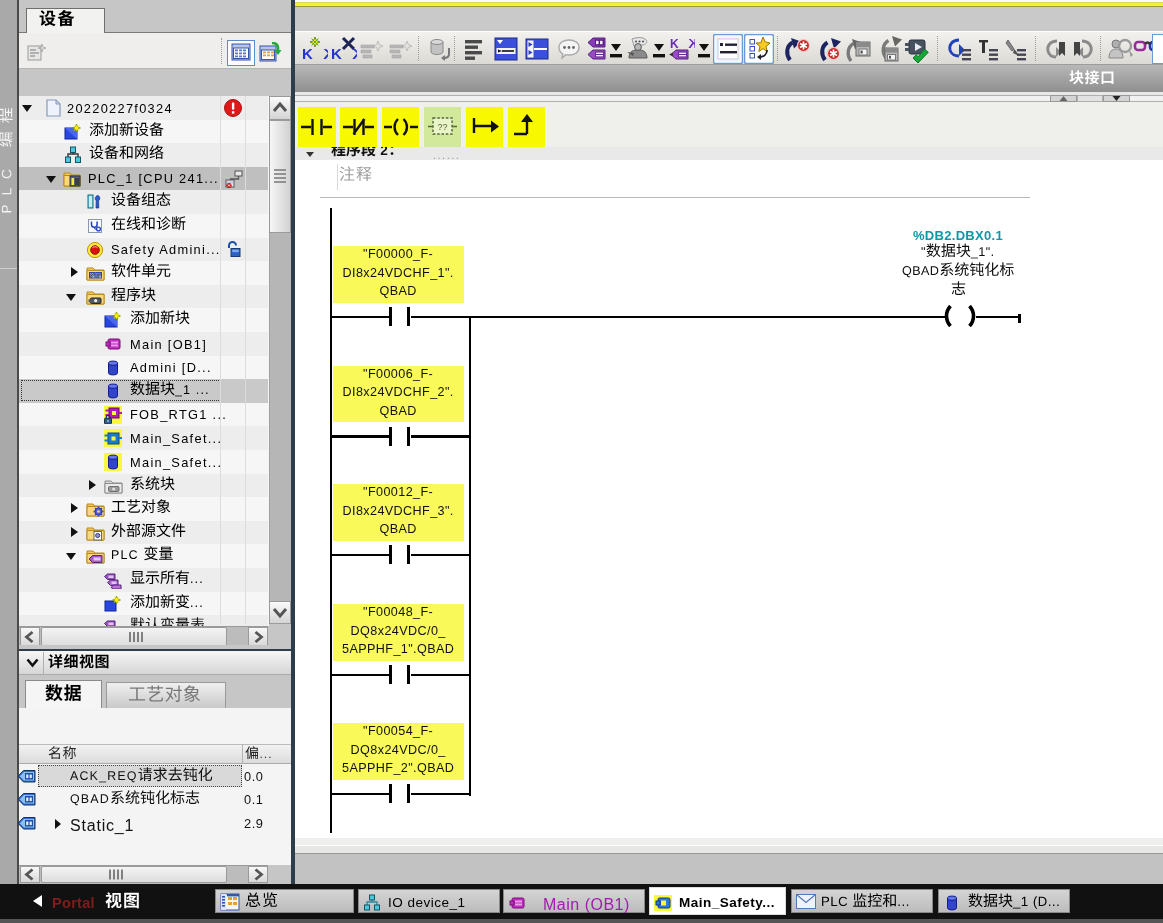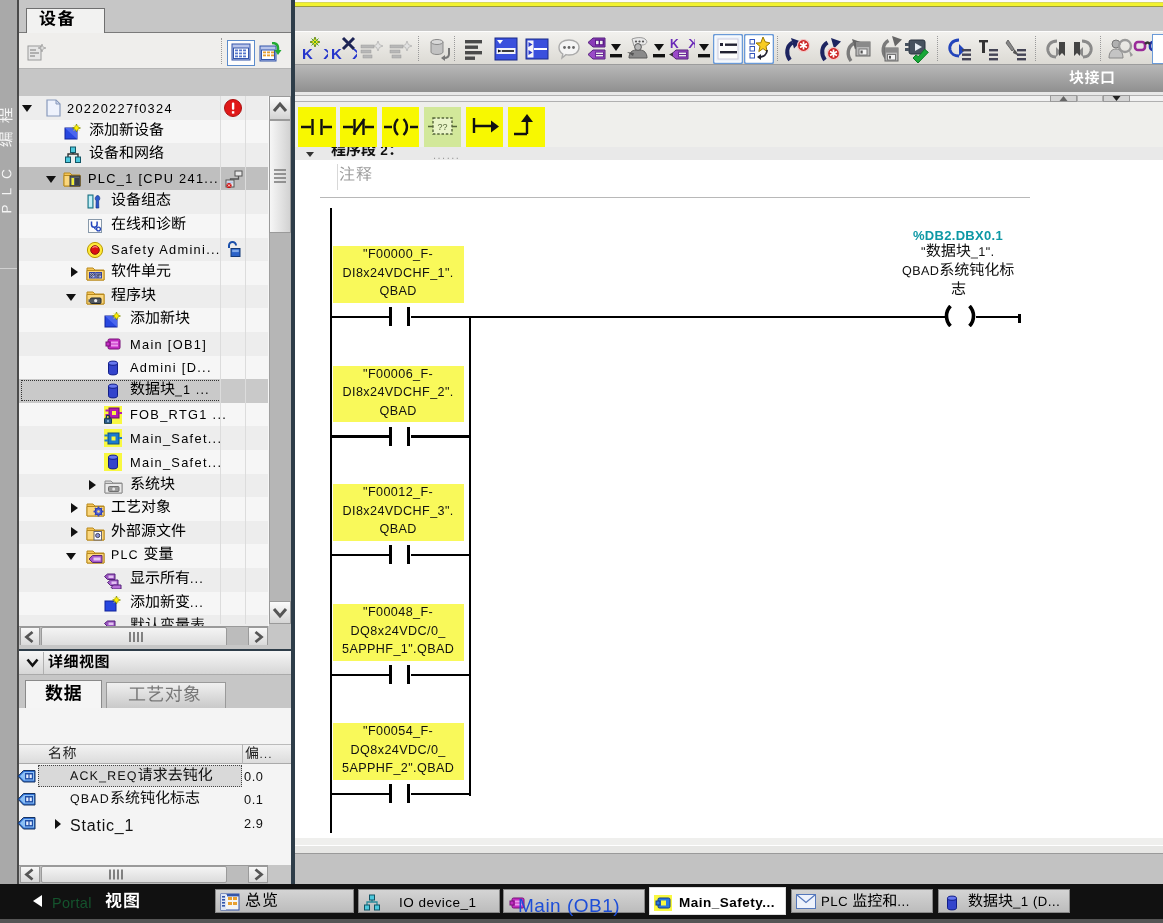--- a/index.html
+++ b/index.html
@@ -1187,21 +1187,21 @@
         <use href="#gcjk5FD7" transform="translate(0.0 12.9) scale(0.01500 -0.01500)"></use>
       </g>
     </svg>
   </div>
 <div style="position:absolute;left:295px;top:838px;width:868px;height:7px;background:#efefed"></div>
 <div style="position:absolute;left:295px;top:845px;width:868px;height:8px;background:#e7e7e5;border-top:1px solid #fff"></div>
 <div style="position:absolute;left:295px;top:853px;width:868px;height:31px;background:#c2c2c2;border-top:1px solid #9a9a9a"></div>
 <div style="position:absolute;left:0px;top:884px;width:1163px;height:35px;background:#111"></div>
 <div style="position:absolute;left:0px;top:919px;width:1163px;height:4px;background:#555"></div>
 <div style="position:absolute;left:33px;top:895px;width:0;height:0;border-top:6.5px solid transparent;border-bottom:6.5px solid transparent;border-right:9px solid #fff"></div>
-<div style="position:absolute;left:52px;top:895px;font-size:14.5px;color:#14532d;font-weight:normal;letter-spacing:0.3px;white-space:nowrap;line-height:1.2;">Portal</div>
+<div style="position:absolute;left:52px;top:895px;font-size:14.5px;color:#7f1d1d;font-weight:bold;letter-spacing:0.3px;white-space:nowrap;line-height:1.2;">Portal</div>
 <div style="position:absolute;left:105px;top:892px;">
     <svg width="37" height="23" viewBox="0 0 37 23" style="display:block;overflow:visible">
       <g fill="#fff">
         <use href="#gcjkb89C6" transform="translate(0.0 14.6) scale(0.01700 -0.01700)"></use>
         <use href="#gcjkb56FE" transform="translate(18.0 14.6) scale(0.01700 -0.01700)"></use>
       </g>
     </svg>
   </div>
 <div style="position:absolute;left:215px;top:889px;width:139px;height:24px;background:linear-gradient(#d4d4d4,#bcbcbc);border:1px solid #888"></div>
 <div style="position:absolute;left:220px;top:893px">
@@ -1235,33 +1235,33 @@
 <div style="position:absolute;left:363px;top:894px">
     <svg width="18" height="18" viewBox="0 0 18 18" style="display:block">
       <g stroke="#2a8a9a" stroke-width="1.3" fill="none">
         <path d="M9 5v3M4 12V8h10v4"></path>
       </g>
       <rect x="6.5" y="1" width="5" height="5" fill="#4cc8dc" stroke="#115566"></rect>
       <rect x="1.5" y="11" width="5" height="5" fill="#4cc8dc" stroke="#115566"></rect>
       <rect x="11.5" y="11" width="5" height="5" fill="#4cc8dc" stroke="#115566"></rect>
     </svg>
   </div>
-<div style="position:absolute;left:399px;top:895px;font-size:13.5px;color:#000;font-weight:normal;letter-spacing:0.5px;white-space:nowrap;line-height:1.2;">IO device_1</div>
+<div style="position:absolute;left:388px;top:895px;font-size:13.5px;color:#000;font-weight:normal;letter-spacing:0.5px;white-space:nowrap;line-height:1.2;">IO device_1</div>
 <div style="position:absolute;left:503px;top:889px;width:142px;height:24px;background:linear-gradient(#d4d4d4,#bcbcbc);border:1px solid #888"></div>
 <div style="position:absolute;left:508px;top:894px">
     <svg width="18" height="18" viewBox="0 0 18 18" style="display:block">
       <g transform="translate(2,4)">
         <rect x="2" y="0" width="12" height="10" rx="1.5" fill="#c32cc3" stroke="#771177"></rect>
         <rect x="0" y="3" width="4" height="4" fill="#c32cc3" stroke="#771177"></rect>
         <rect x="5" y="2.5" width="7" height="2" fill="#ee99ee"></rect>
         <rect x="5" y="5.5" width="7" height="2" fill="#ee99ee"></rect>
       </g>
     </svg>
   </div>
-<div style="position:absolute;left:518px;top:895px;font-size:19px;color:#1d4ed8;font-weight:normal;letter-spacing:0.5px;white-space:nowrap;line-height:1.2;">Main (OB1)</div>
+<div style="position:absolute;left:543px;top:895px;font-size:16px;color:#a21caf;font-weight:normal;letter-spacing:0.5px;white-space:nowrap;line-height:1.2;">Main (OB1)</div>
 <div style="position:absolute;left:649px;top:886.5px;width:137px;height:28px;background:#fff;border:1px solid #ddd"></div>
 <div style="position:absolute;left:654px;top:894px">
     <svg width="18" height="18" viewBox="0 0 18 18" style="display:block">
       <rect x="0" y="1" width="18" height="16" fill="#f8f840"></rect>
       <g transform="translate(2,4)">
         <rect x="2" y="0" width="12" height="10" rx="1.5" fill="#2a7ae0" stroke="#113a88"></rect>
         <rect x="0" y="3" width="4" height="4" fill="#2a7ae0" stroke="#113a88"></rect>
         <rect x="5" y="2.5" width="5" height="5" fill="#f8f840"></rect>
       </g>
     </svg>

